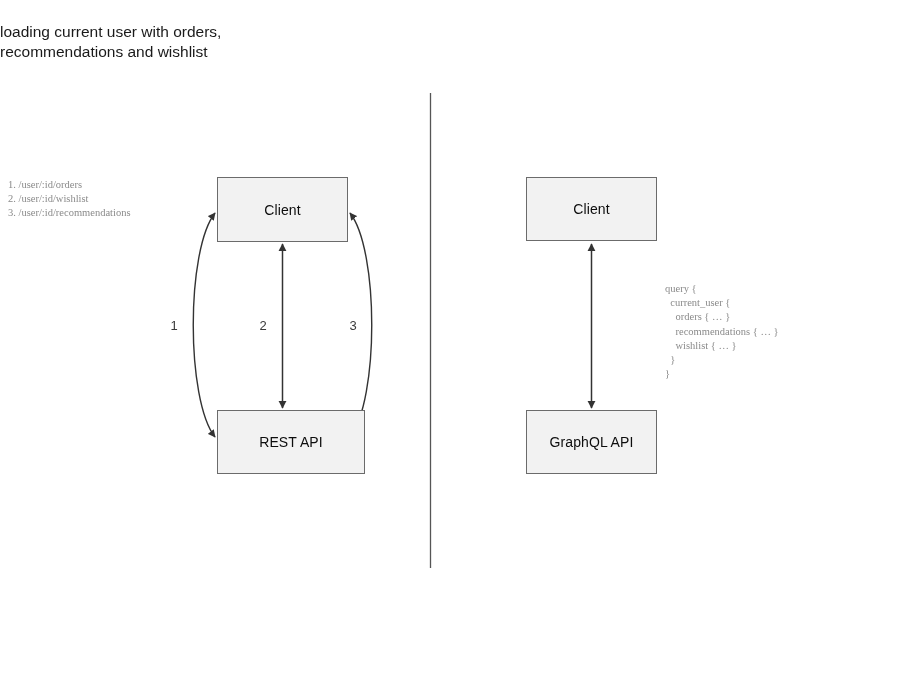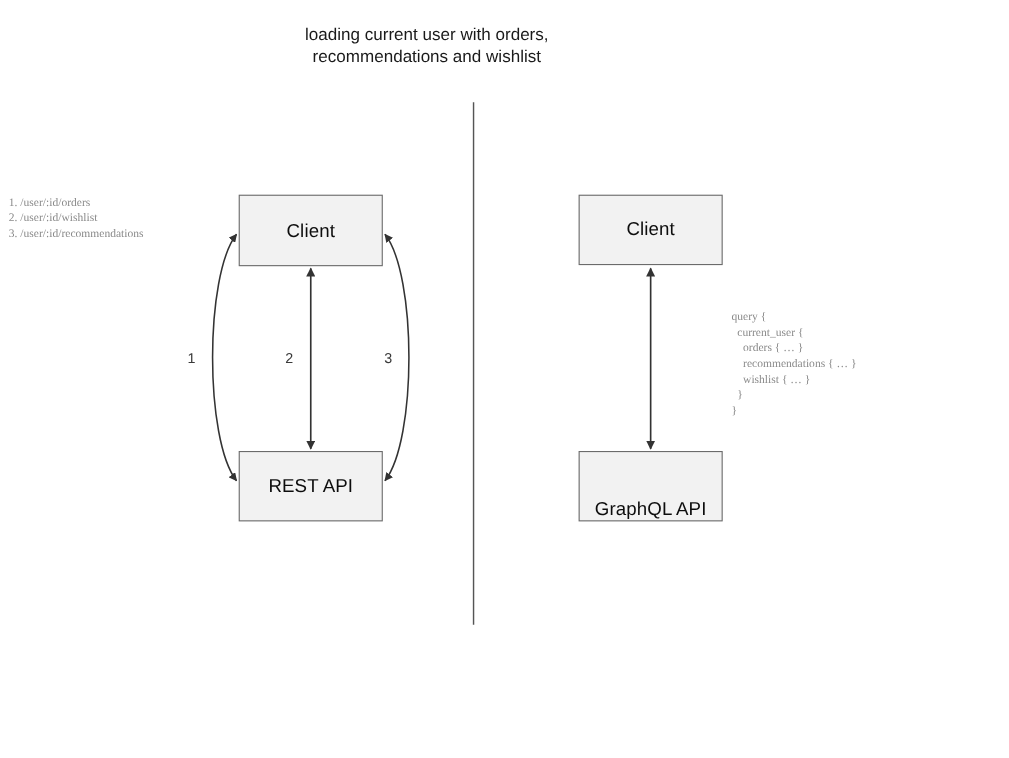--- a/index.html
+++ b/index.html
@@ -13,21 +13,21 @@
     position: relative;
     overflow: hidden;
     font-family: "Liberation Sans", sans-serif;
     color: #000000;
   }
   #diagram-title {
     position: absolute;
     left: 0;
     top: 22px;
     width: 776px;
-    text-align: center;
+    text-align: left;
     font-size: 15.5px;
     line-height: 20px;
     color: #1a1a1a;
     white-space: pre-line;
   }
   .stage {
     position: absolute;
     left: 0;
     top: 0;
     width: 917px;
@@ -36,28 +36,28 @@
   .node-box {
     position: absolute;
     background: #f2f2f2;
     border: 1.4px solid #6b6b6b;
     box-sizing: border-box;
     display: flex;
     align-items: center;
     justify-content: center;
   }
   .node-label {
-    font-size: 17px;
+    font-size: 14px;
     color: #0d0d0d;
     letter-spacing: 0.1px;
   }
   #client-rest-box { left: 217px; top: 177px; width: 131px; height: 65px; }
-  #rest-api-box    { left: 217px; top: 410px; width: 131px; height: 64px; }
+  #rest-api-box    { left: 217px; top: 410px; width: 148px; height: 64px; }
   #client-gql-box  { left: 526px; top: 177px; width: 131px; height: 64px; }
-  #graphql-api-box { left: 526px; top: 410px; width: 131px; height: 64px; align-items: flex-end; }
+  #graphql-api-box { left: 526px; top: 410px; width: 131px; height: 64px; }
 
   .edge-number {
     position: absolute;
     font-size: 13px;
     color: #3a3a3a;
     text-align: center;
     width: 20px;
   }
   #edge-label-1 { left: 164px; top: 318px; }
   #edge-label-2 { left: 253px; top: 318px; }

